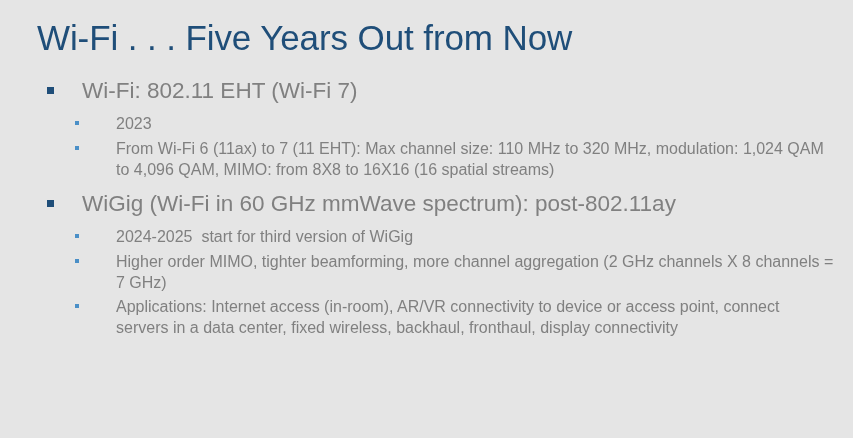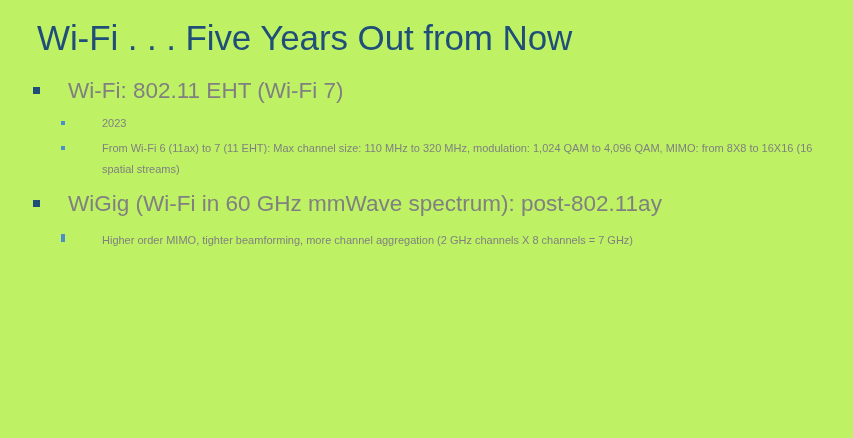--- a/index.html
+++ b/index.html
@@ -13,42 +13,42 @@
     height: 438px;
     overflow: hidden;
     font-family: "Liberation Sans", sans-serif;
     -webkit-font-smoothing: antialiased;
   }
 
   .slide {
     position: relative;
     width: 853px;
     height: 438px;
-    background: #bef264;
+    background: #e5e5e5;
     box-sizing: border-box;
   }
 
   
   .slide-title {
     position: absolute;
     left: 37px;
     top: 17px;
     width: 790px;
     color: #1F4E79;
     font-size: 35px;
     line-height: 41px;
     font-weight: 400;
     letter-spacing: -0.1px;
     white-space: pre;
   }
 
   
   .body-list {
     position: absolute;
-    left: 2px;
+    left: 16px;
     top: 76px;
     width: 832px;
   }
 
   .bullet {
     position: relative;
     box-sizing: border-box;
     color: #808080;
   }
 
@@ -66,21 +66,21 @@
     top: 11px;
     width: 7px;
     height: 7px;
     background: #1F4E79;
   }
 
   
   .lvl2 {
     padding-left: 100px;
     padding-right: 12px;
-    font-size: 11px;
+    font-size: 16px;
     line-height: 21px;
     margin-bottom: 3.5px;
   }
   .lvl2 .marker {
     position: absolute;
     left: 59px;
     top: 8px;
     width: 4px;
     height: 4px;
     background: #4A8FC7;
@@ -133,22 +133,27 @@
 
     <div class="bullet lvl1">
       <span class="marker"></span>
       <span class="bullet-text">WiGig (Wi-Fi in 60 GHz mmWave spectrum): post-802.11ay</span>
     </div>
 
     <div class="spacer-sm"></div>
 
     <div class="bullet lvl2">
       <span class="marker"></span>
+      <span class="bullet-text">2024-2025  start for third version of WiGig</span>
     </div>
 
     <div class="bullet lvl2">
       <span class="marker"></span>
       <span class="bullet-text">Higher order MIMO, tighter beamforming, more channel aggregation (2 GHz channels X 8 channels = 7 GHz)</span>
     </div>
 
+    <div class="bullet lvl2">
+      <span class="marker"></span>
+      <span class="bullet-text">Applications: Internet access (in-room), AR/VR connectivity to device or access point, connect servers in a data center, fixed wireless, backhaul, fronthaul, display connectivity</span>
+    </div>
 
   </div>
 </div>
 
 </body></html>

